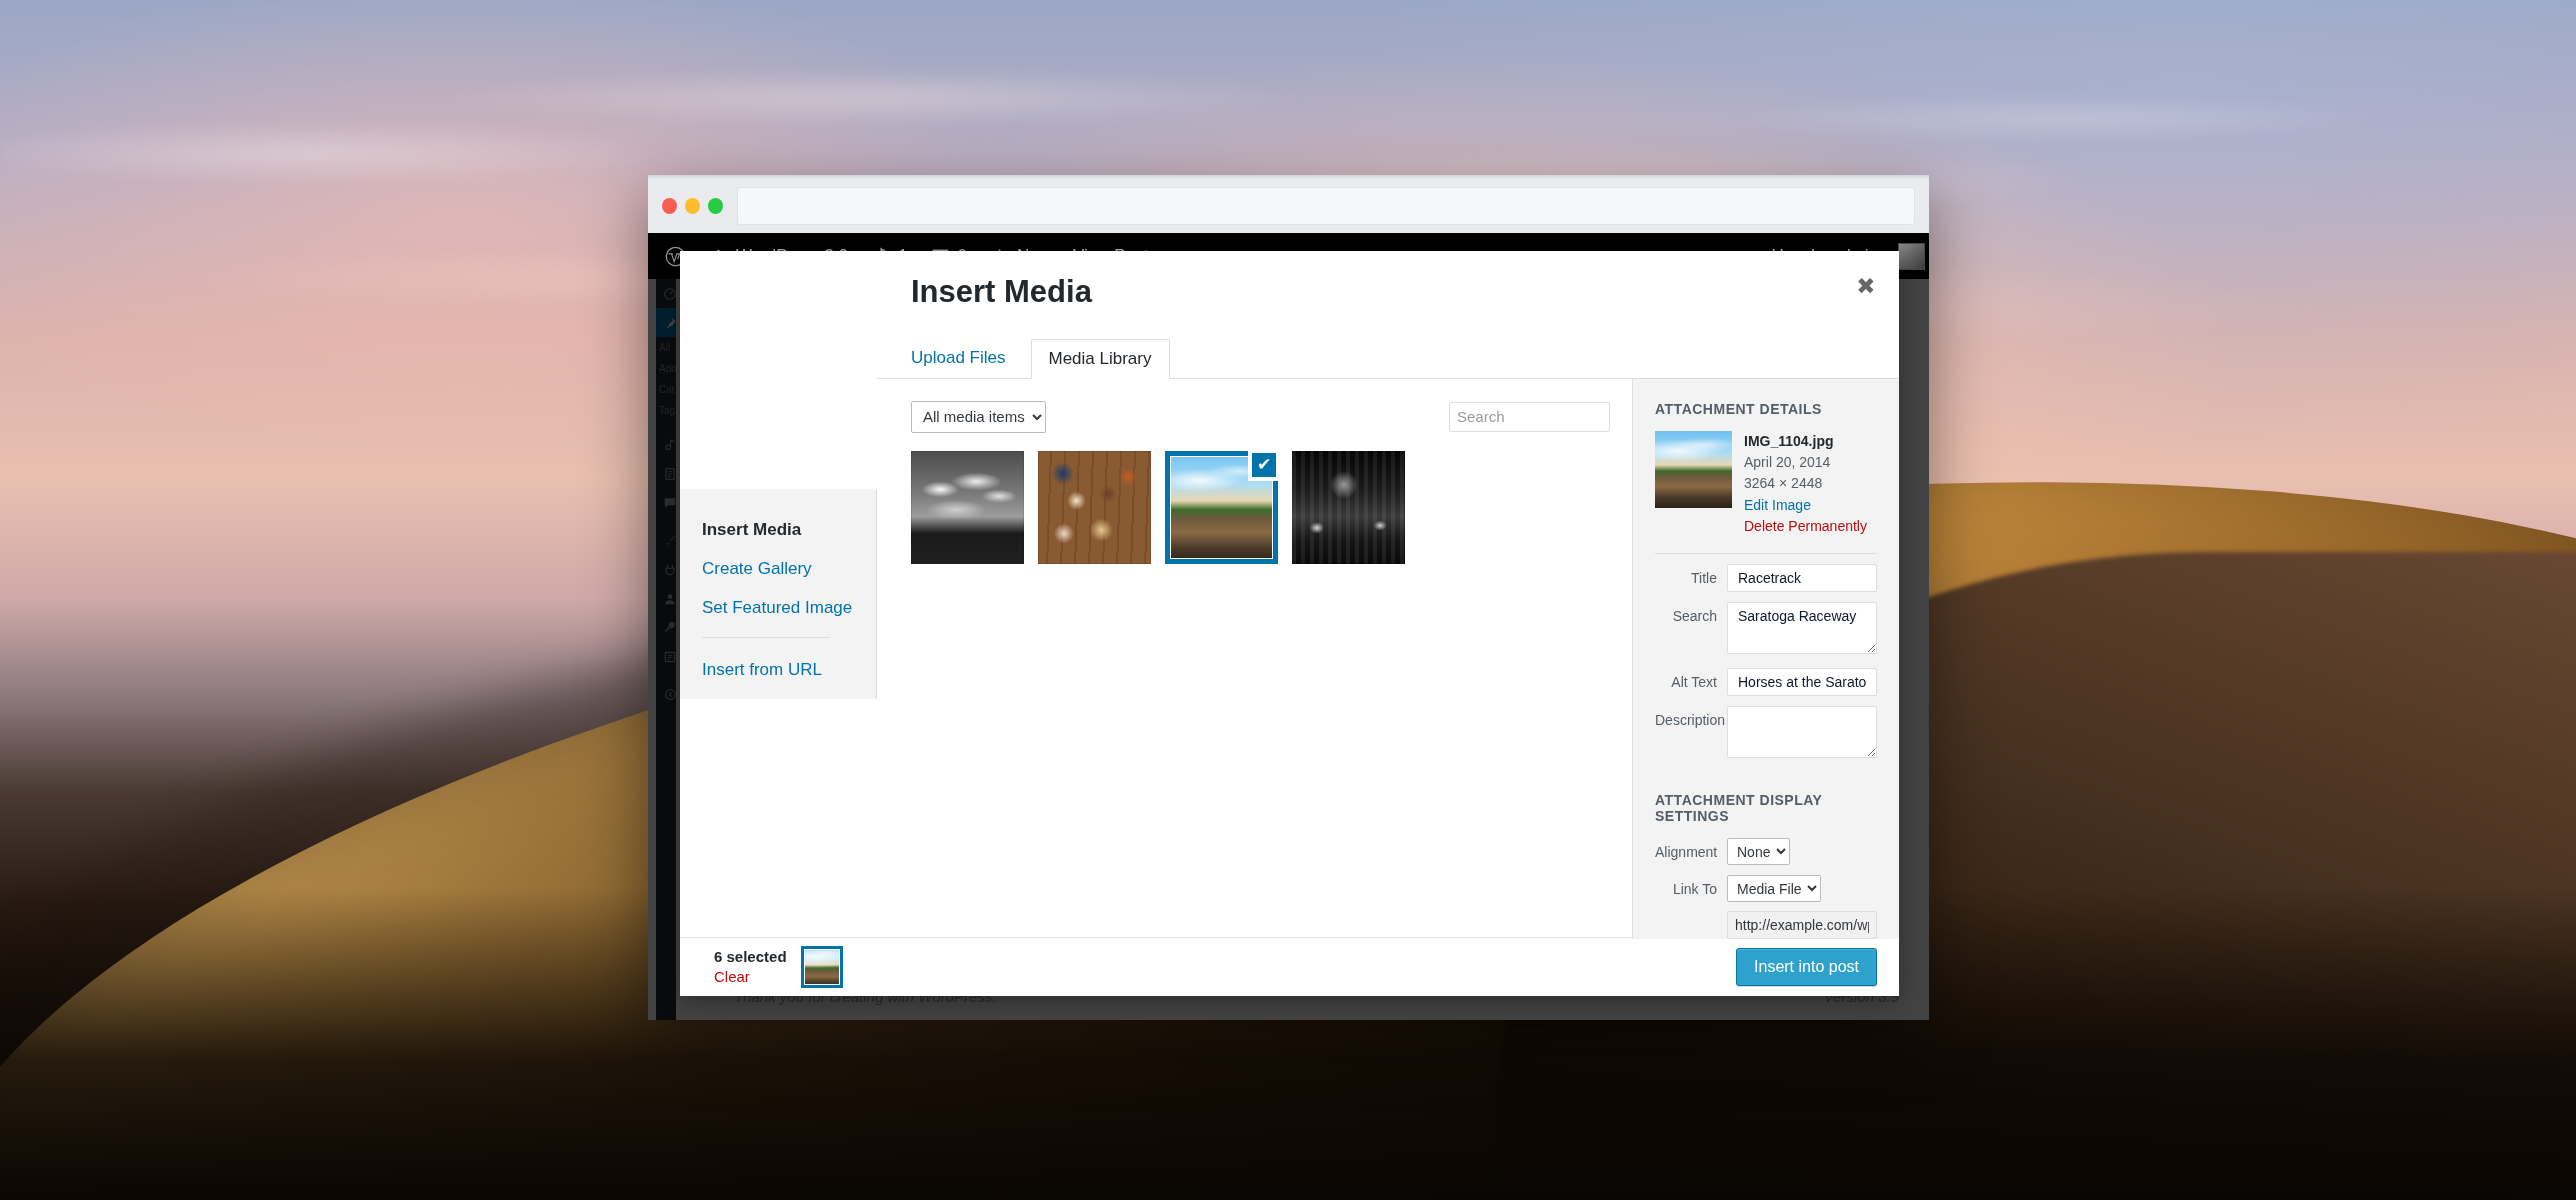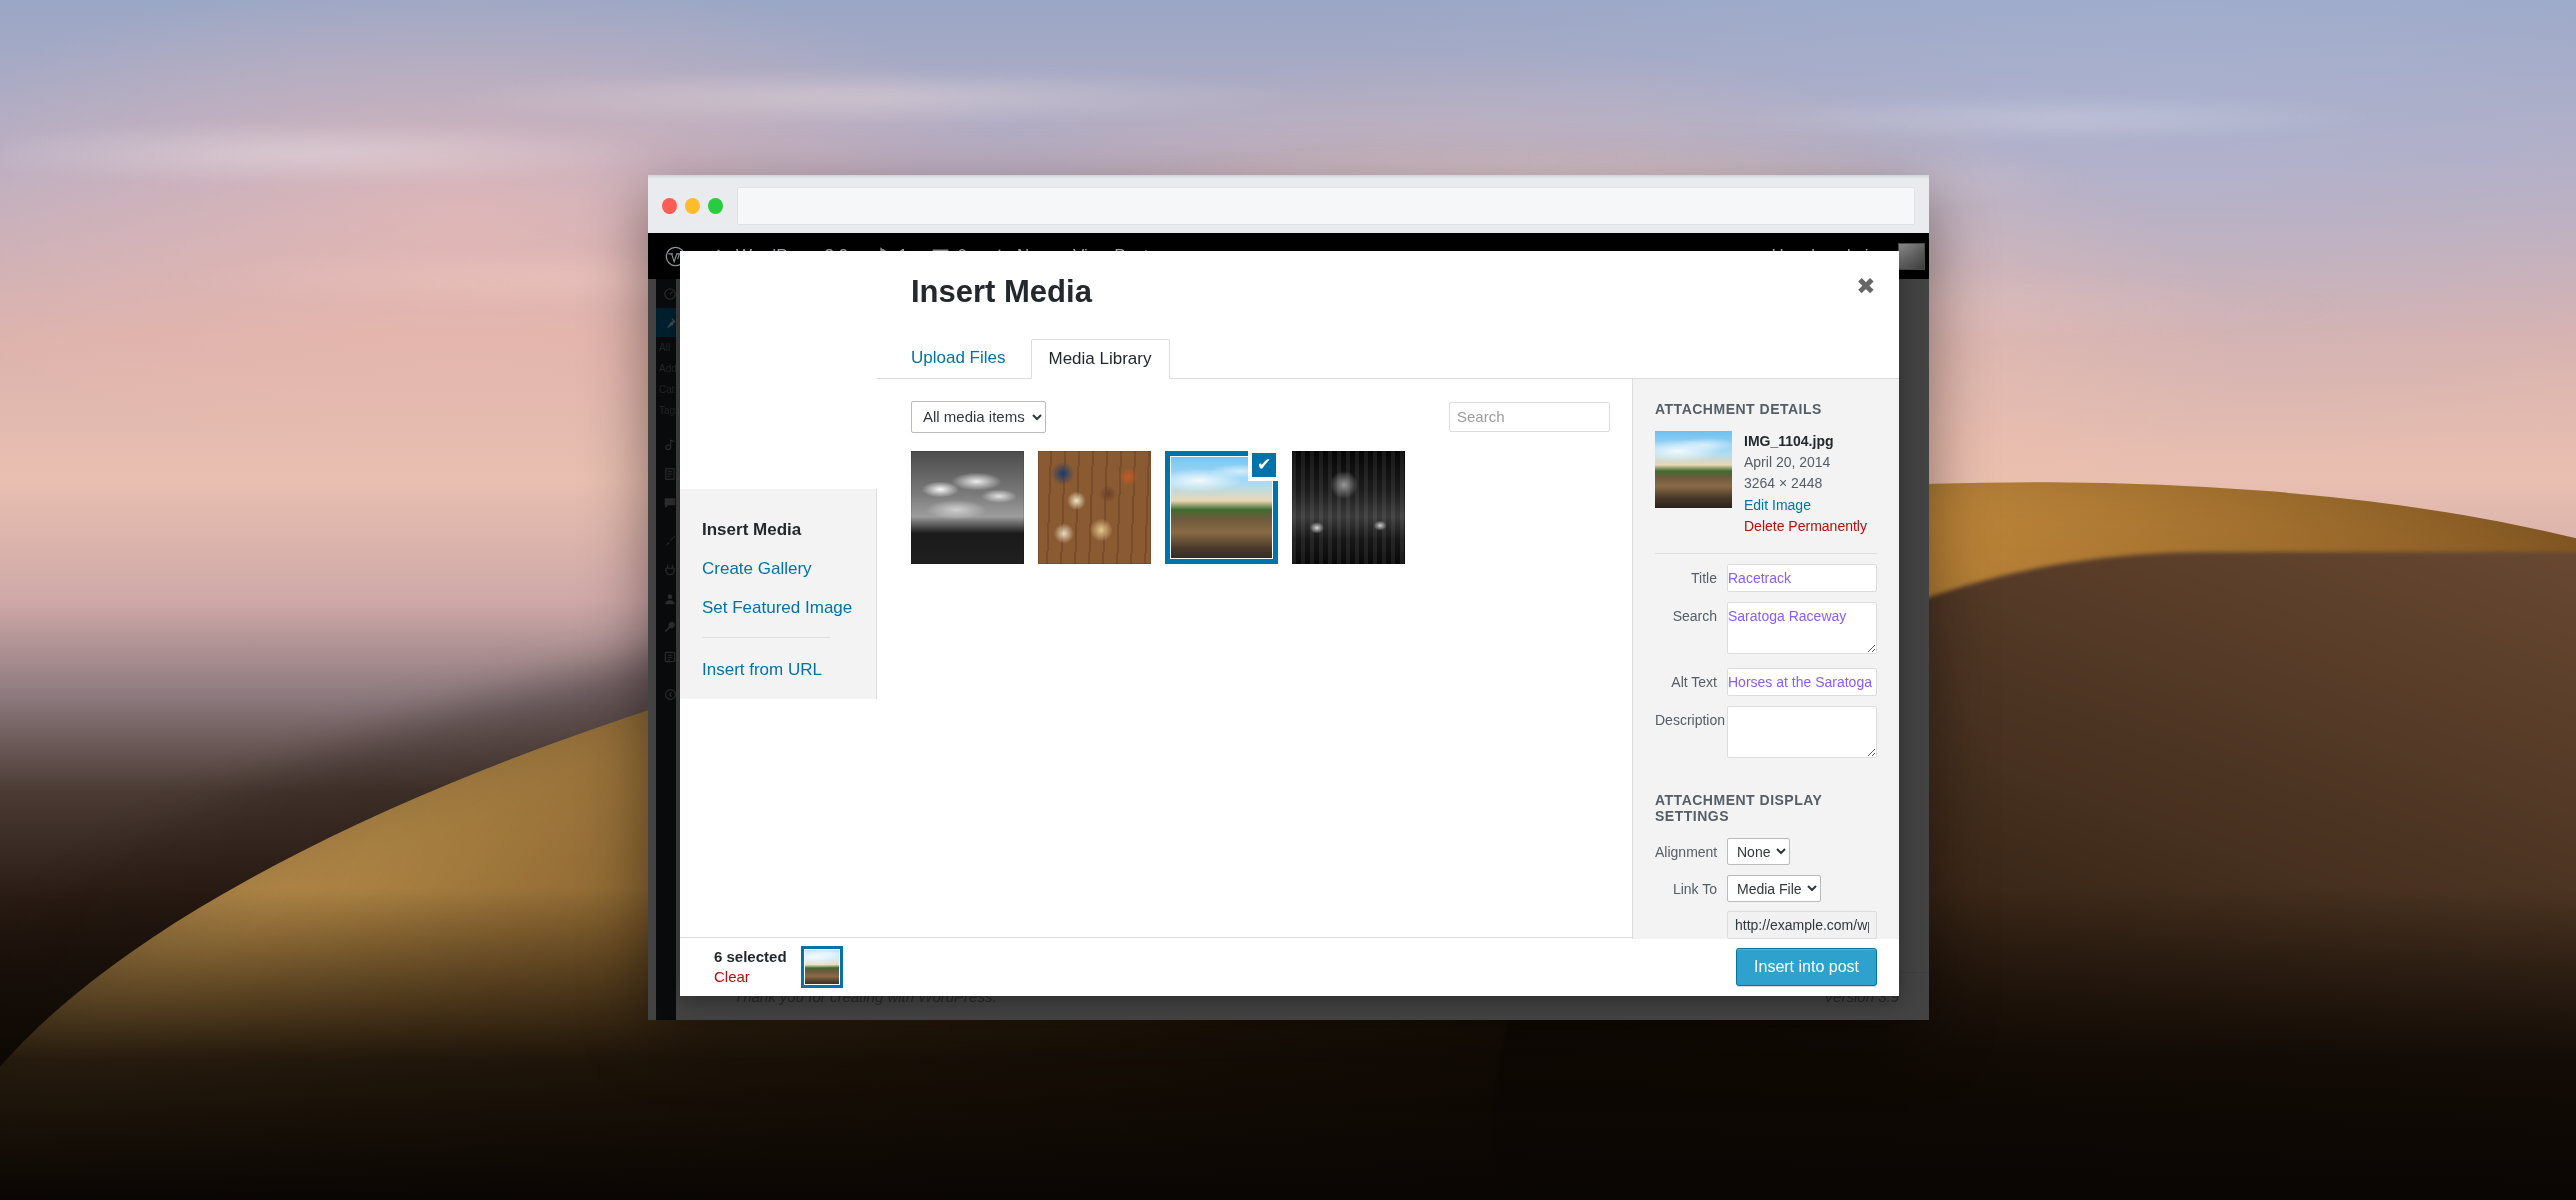--- a/index.html
+++ b/index.html
@@ -263,23 +263,23 @@
   .det-link.danger{ color:#bc0b0b; }
 
   .field-row{ display:flex; align-items:flex-start; margin-top:10px; }
   .field-label{
     width:72px; flex-shrink:0; text-align:right; padding-right:10px;
     font-size:14px; color:#555d66; padding-top:6px;
   }
   .field-ctl{ flex:1; min-width:0; }
   .field-ctl input[type=text], .field-ctl textarea{
     font-family:"Liberation Sans", sans-serif;
-    width:100%; font-size:14px; color:#8b5cf6;
+    width:100%; font-size:14px; color:#0f172a;
     border:1px solid #ddd; border-radius:2px; background:#fff;
-    padding:5px 0;
+    padding:5px 10px;
   }
   .field-ctl textarea{ resize:vertical; }
   .ta-caption{ height:52px; }
   .ta-desc{ height:52px; }
   .field-ctl select{
     font-family:"Liberation Sans", sans-serif;
     font-size:14px; color:#32373c; height:27px;
     border:1px solid #bbb; border-radius:2px; background:#fff;
     padding:1px 2px 1px 5px;
   }

